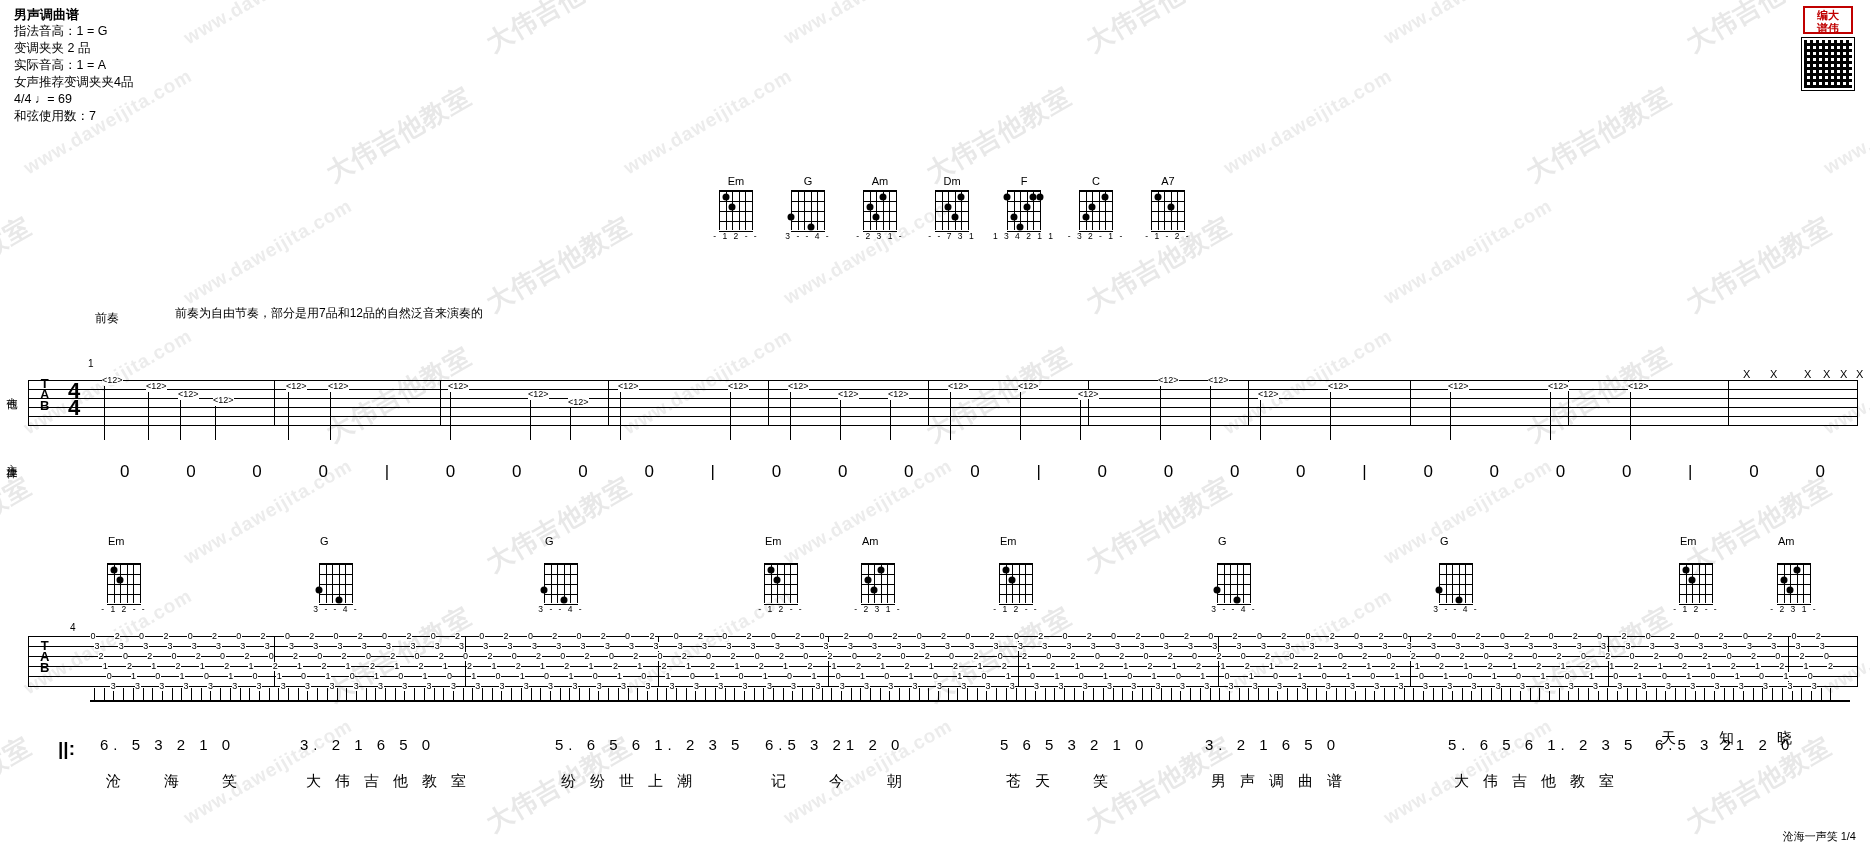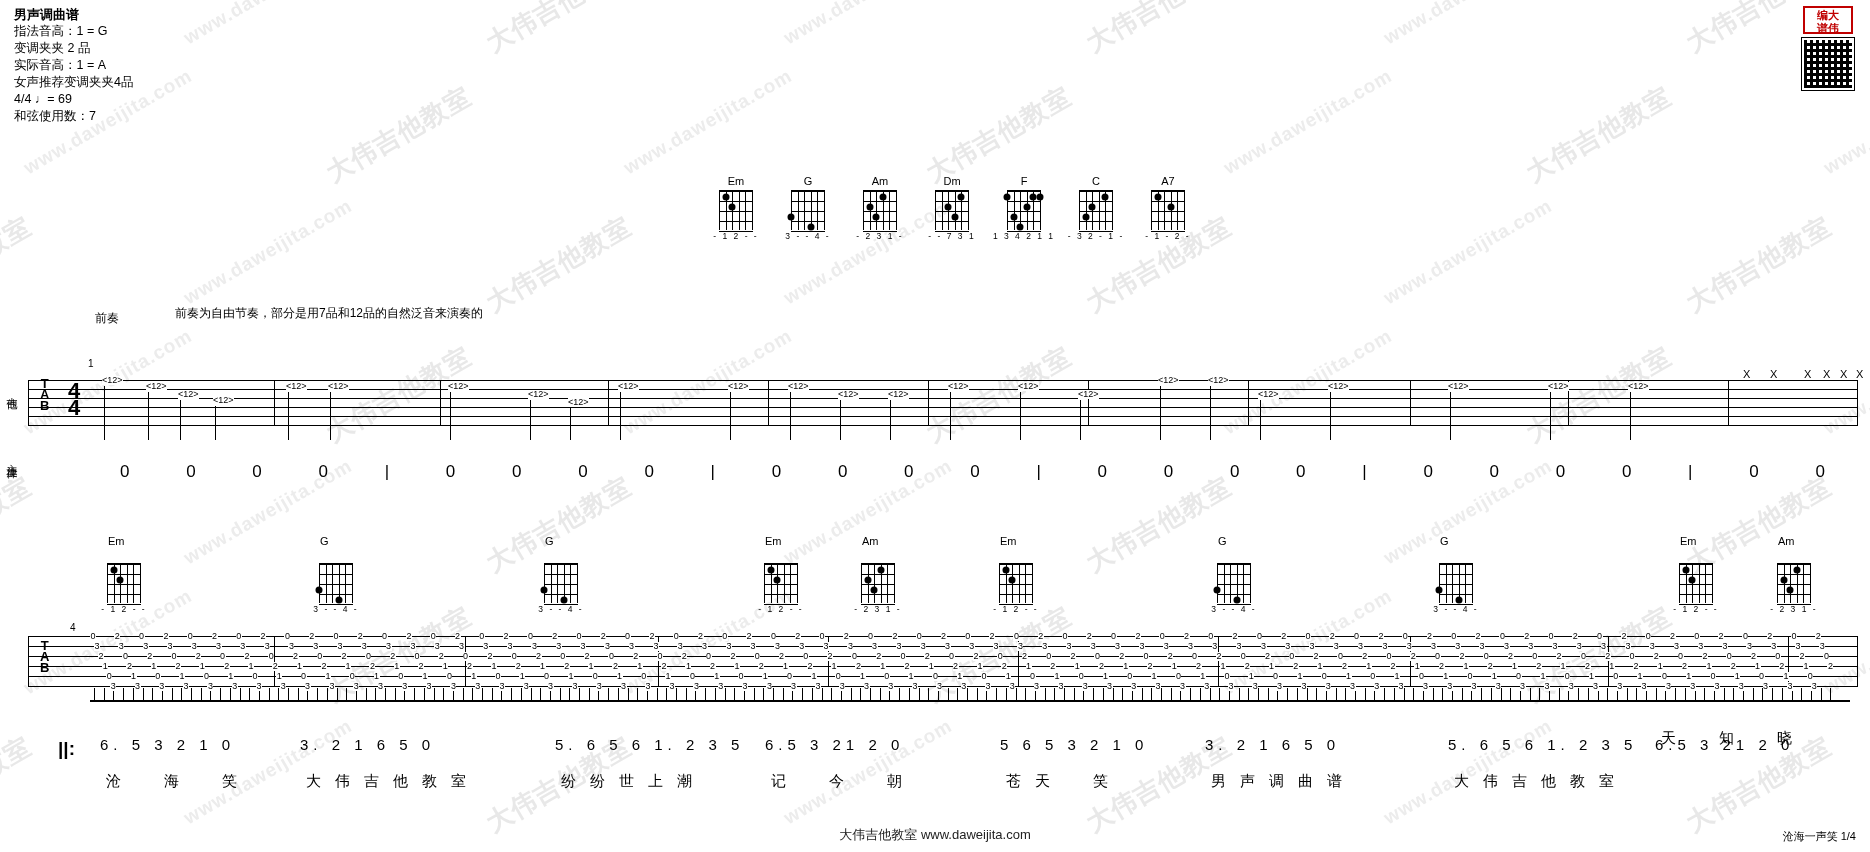--- a/index.html
+++ b/index.html
@@ -1410,15 +1410,14 @@
       <div class="melody" style="left: 1000px; top: 736px; letter-spacing: 5px;">5 6 5 3 2 1   0</div>
       <div class="lyrics" style="left: 1006px; top: 772px; letter-spacing: 14px;">苍天　笑</div>
       <div class="melody" style="left: 1205px; top: 736px; letter-spacing: 5px;">3. 2 1 6 5   0</div>
       <div class="lyrics" style="left: 1211px; top: 772px; letter-spacing: 14px;">男声调曲谱</div>
       <div class="melody" style="left: 1448px; top: 736px; letter-spacing: 5px;">5. 6 5 6  1. 2 3 5</div>
       <div class="lyrics" style="left: 1454px; top: 772px; letter-spacing: 14px;">大伟吉他教室</div>
       <div class="melody" style="left: 1655px; top: 736px; letter-spacing: 5px;">6.5 3 21  2   0</div>
       <div class="lyrics" style="left: 1661px; top: 729px; letter-spacing: 14px;">天　知　晓</div>
     </div>
 
-  <div class="footer">大伟吉他教室 www.daweijita.com</div>
   <div class="footer-right">沧海一声笑  1/4</div>
 </div>
 
 </body></html>

